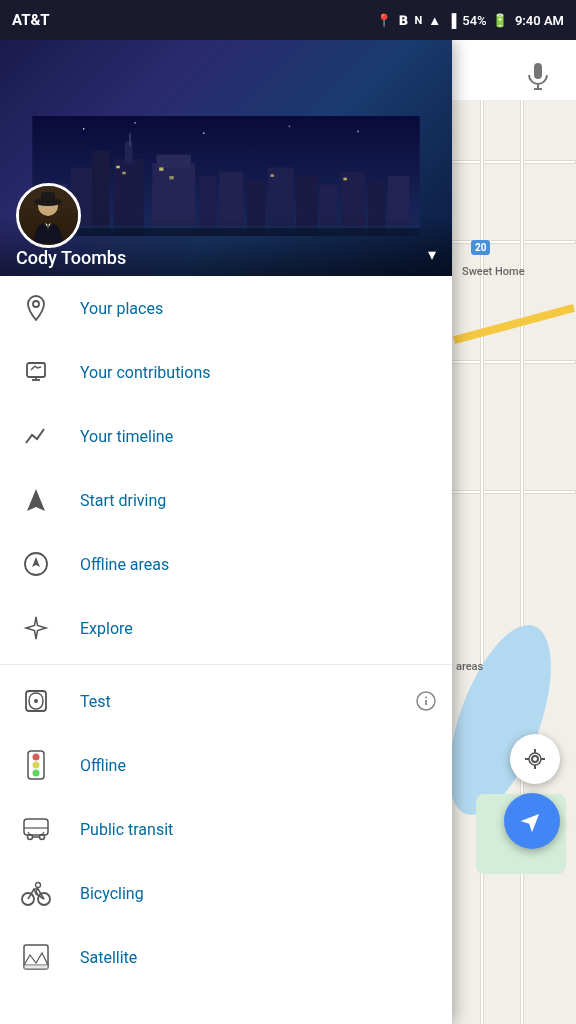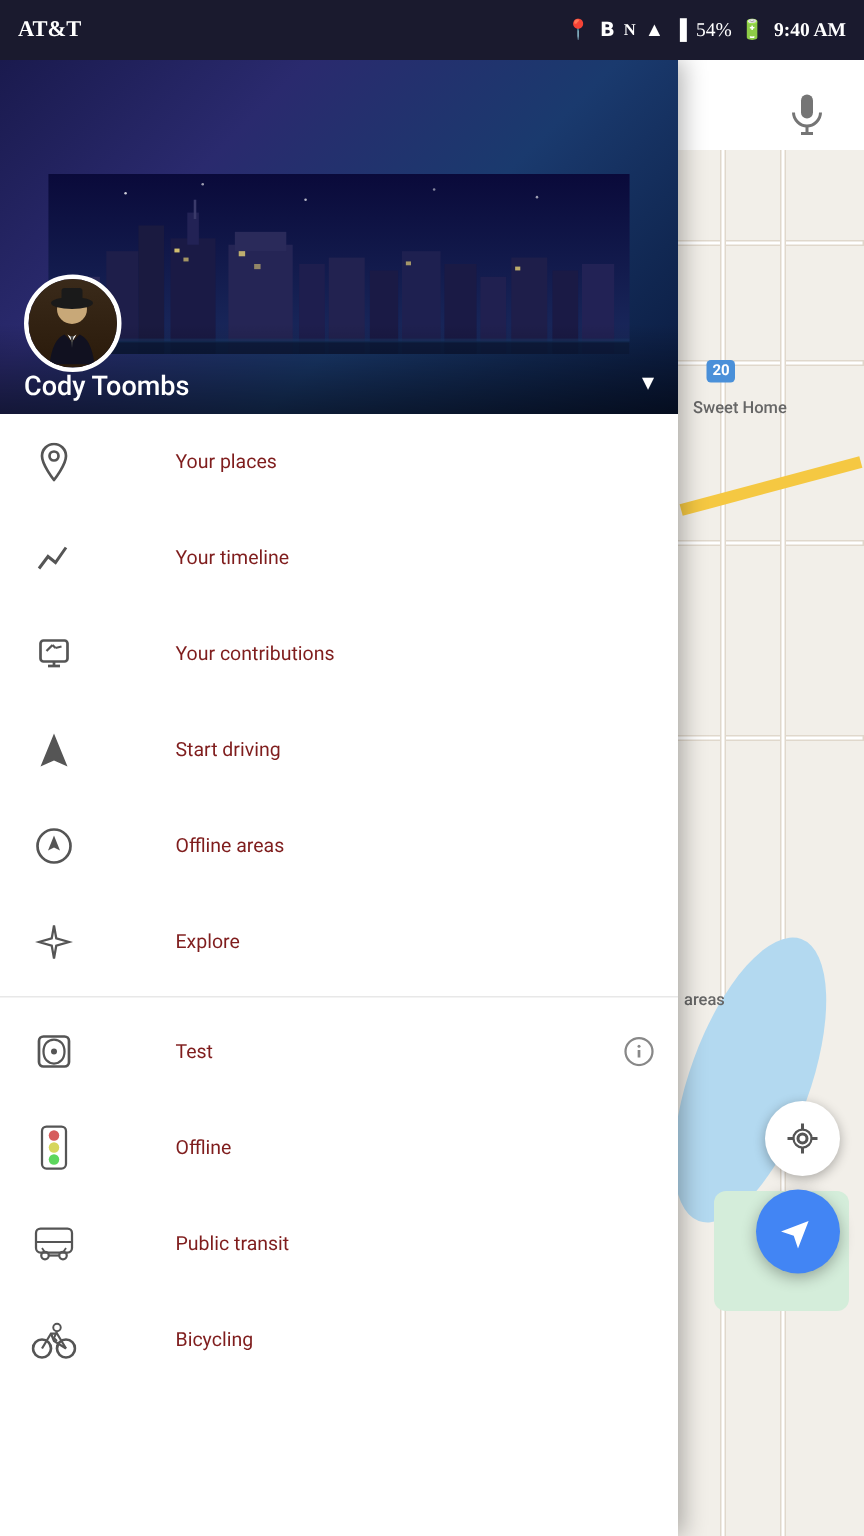--- a/index.html
+++ b/index.html
@@ -19,21 +19,20 @@
       background: #1a1a2e;
       display: flex;
       align-items: center;
       justify-content: space-between;
       padding: 0 12px;
       color: white;
       font-size: 14px;
       font-weight: 500;
       position: relative;
       z-index: 100;
-      font-family: Liberation Serif, serif;
     }
     .status-bar-left { font-size: 15px; font-weight: bold; }
     .status-bar-right {
       display: flex;
       align-items: center;
       gap: 6px;
       font-size: 13px;
     }
 
     
@@ -201,24 +200,23 @@
       display: flex;
       align-items: center;
       justify-content: center;
       margin-right: 24px;
       flex-shrink: 0;
       color: #555;
       font-size: 22px;
     }
 
     .menu-label {
-      font-size: 13px;
-      color: #7f1d1d;
+      font-size: 16px;
+      color: #0369a1;
       flex: 1;
-      margin-left: 37px;
     }
 
     .menu-info {
       color: #888;
       font-size: 18px;
     }
 
     .divider {
       height: 1px;
       background: #e8e8e8;
@@ -443,39 +441,39 @@
         <svg width="22" height="26" viewBox="0 0 22 26" fill="none" xmlns="http://www.w3.org/2000/svg">
           <path d="M11 1C6.58 1 3 4.58 3 9c0 6 8 16 8 16s8-10 8-16c0-4.42-3.58-8-8-8z" stroke="#555" stroke-width="1.8" fill="none"></path>
           <circle cx="11" cy="9" r="3" stroke="#555" stroke-width="1.8" fill="none"></circle>
         </svg>
       </div>
       <span class="menu-label">Your places</span>
     </div>
 
     <div class="menu-item">
       <div class="menu-icon">
-        <svg width="24" height="22" viewBox="0 0 24 22" fill="none" xmlns="http://www.w3.org/2000/svg">
-          <polyline points="2,18 8,10 13,14 20,4" stroke="#555" stroke-width="2" fill="none"></polyline>
-        </svg>
-      </div>
-      <span class="menu-label">Your timeline</span>
-    </div>
-
-    <div class="menu-item">
-      <div class="menu-icon">
         <svg width="24" height="24" viewBox="0 0 24 24" fill="none" xmlns="http://www.w3.org/2000/svg">
           <rect x="3" y="3" width="18" height="14" rx="2" stroke="#555" stroke-width="1.8" fill="none"></rect>
           <line x1="8" y1="20" x2="16" y2="20" stroke="#555" stroke-width="1.8"></line>
           <line x1="12" y1="17" x2="12" y2="20" stroke="#555" stroke-width="1.8"></line>
           <line x1="7" y1="10" x2="11" y2="6" stroke="#555" stroke-width="1.5"></line>
           <line x1="11" y1="6" x2="13" y2="8" stroke="#555" stroke-width="1.5"></line>
           <line x1="13" y1="8" x2="17" y2="7" stroke="#555" stroke-width="1.5"></line>
         </svg>
       </div>
       <span class="menu-label">Your contributions</span>
+    </div>
+
+    <div class="menu-item">
+      <div class="menu-icon">
+        <svg width="24" height="22" viewBox="0 0 24 22" fill="none" xmlns="http://www.w3.org/2000/svg">
+          <polyline points="2,18 8,10 13,14 20,4" stroke="#555" stroke-width="2" fill="none"></polyline>
+        </svg>
+      </div>
+      <span class="menu-label">Your timeline</span>
     </div>
 
     <div class="menu-item">
       <div class="menu-icon">
         <svg width="22" height="26" viewBox="0 0 22 26" fill="none" xmlns="http://www.w3.org/2000/svg">
           <polygon points="11,2 20,24 11,20 2,24" fill="#555"></polygon>
         </svg>
       </div>
       <span class="menu-label">Start driving</span>
     </div>
@@ -554,15 +552,26 @@
           <path d="M7 19 L13 9 L17 9 L23 19" stroke="#555" stroke-width="1.5" fill="none"></path>
           <path d="M13 9 L15 14 L23 19" stroke="#555" stroke-width="1.5" fill="none"></path>
 
           <circle cx="17" cy="5" r="2.5" stroke="#555" stroke-width="1.3" fill="none"></circle>
           <path d="M17 7.5 L15 12 L17 14" stroke="#555" stroke-width="1.3" fill="none"></path>
         </svg>
       </div>
       <span class="menu-label">Bicycling</span>
     </div>
 
+    <div class="menu-item">
+      <div class="menu-icon">
+        <svg width="28" height="28" viewBox="0 0 28 28" fill="none" xmlns="http://www.w3.org/2000/svg">
+          <rect x="2" y="2" width="24" height="24" rx="2" stroke="#555" stroke-width="1.5" fill="none"></rect>
+
+          <polygon points="2,22 8,12 14,20 20,10 26,22" stroke="#555" stroke-width="1.2" fill="none"></polygon>
+          <rect x="2" y="22" width="24" height="4" rx="0" fill="#d4d4d4" opacity="0.5"></rect>
+        </svg>
+      </div>
+      <span class="menu-label">Satellite</span>
+    </div>
 
   </div>
 </div>
 
 </body></html>

